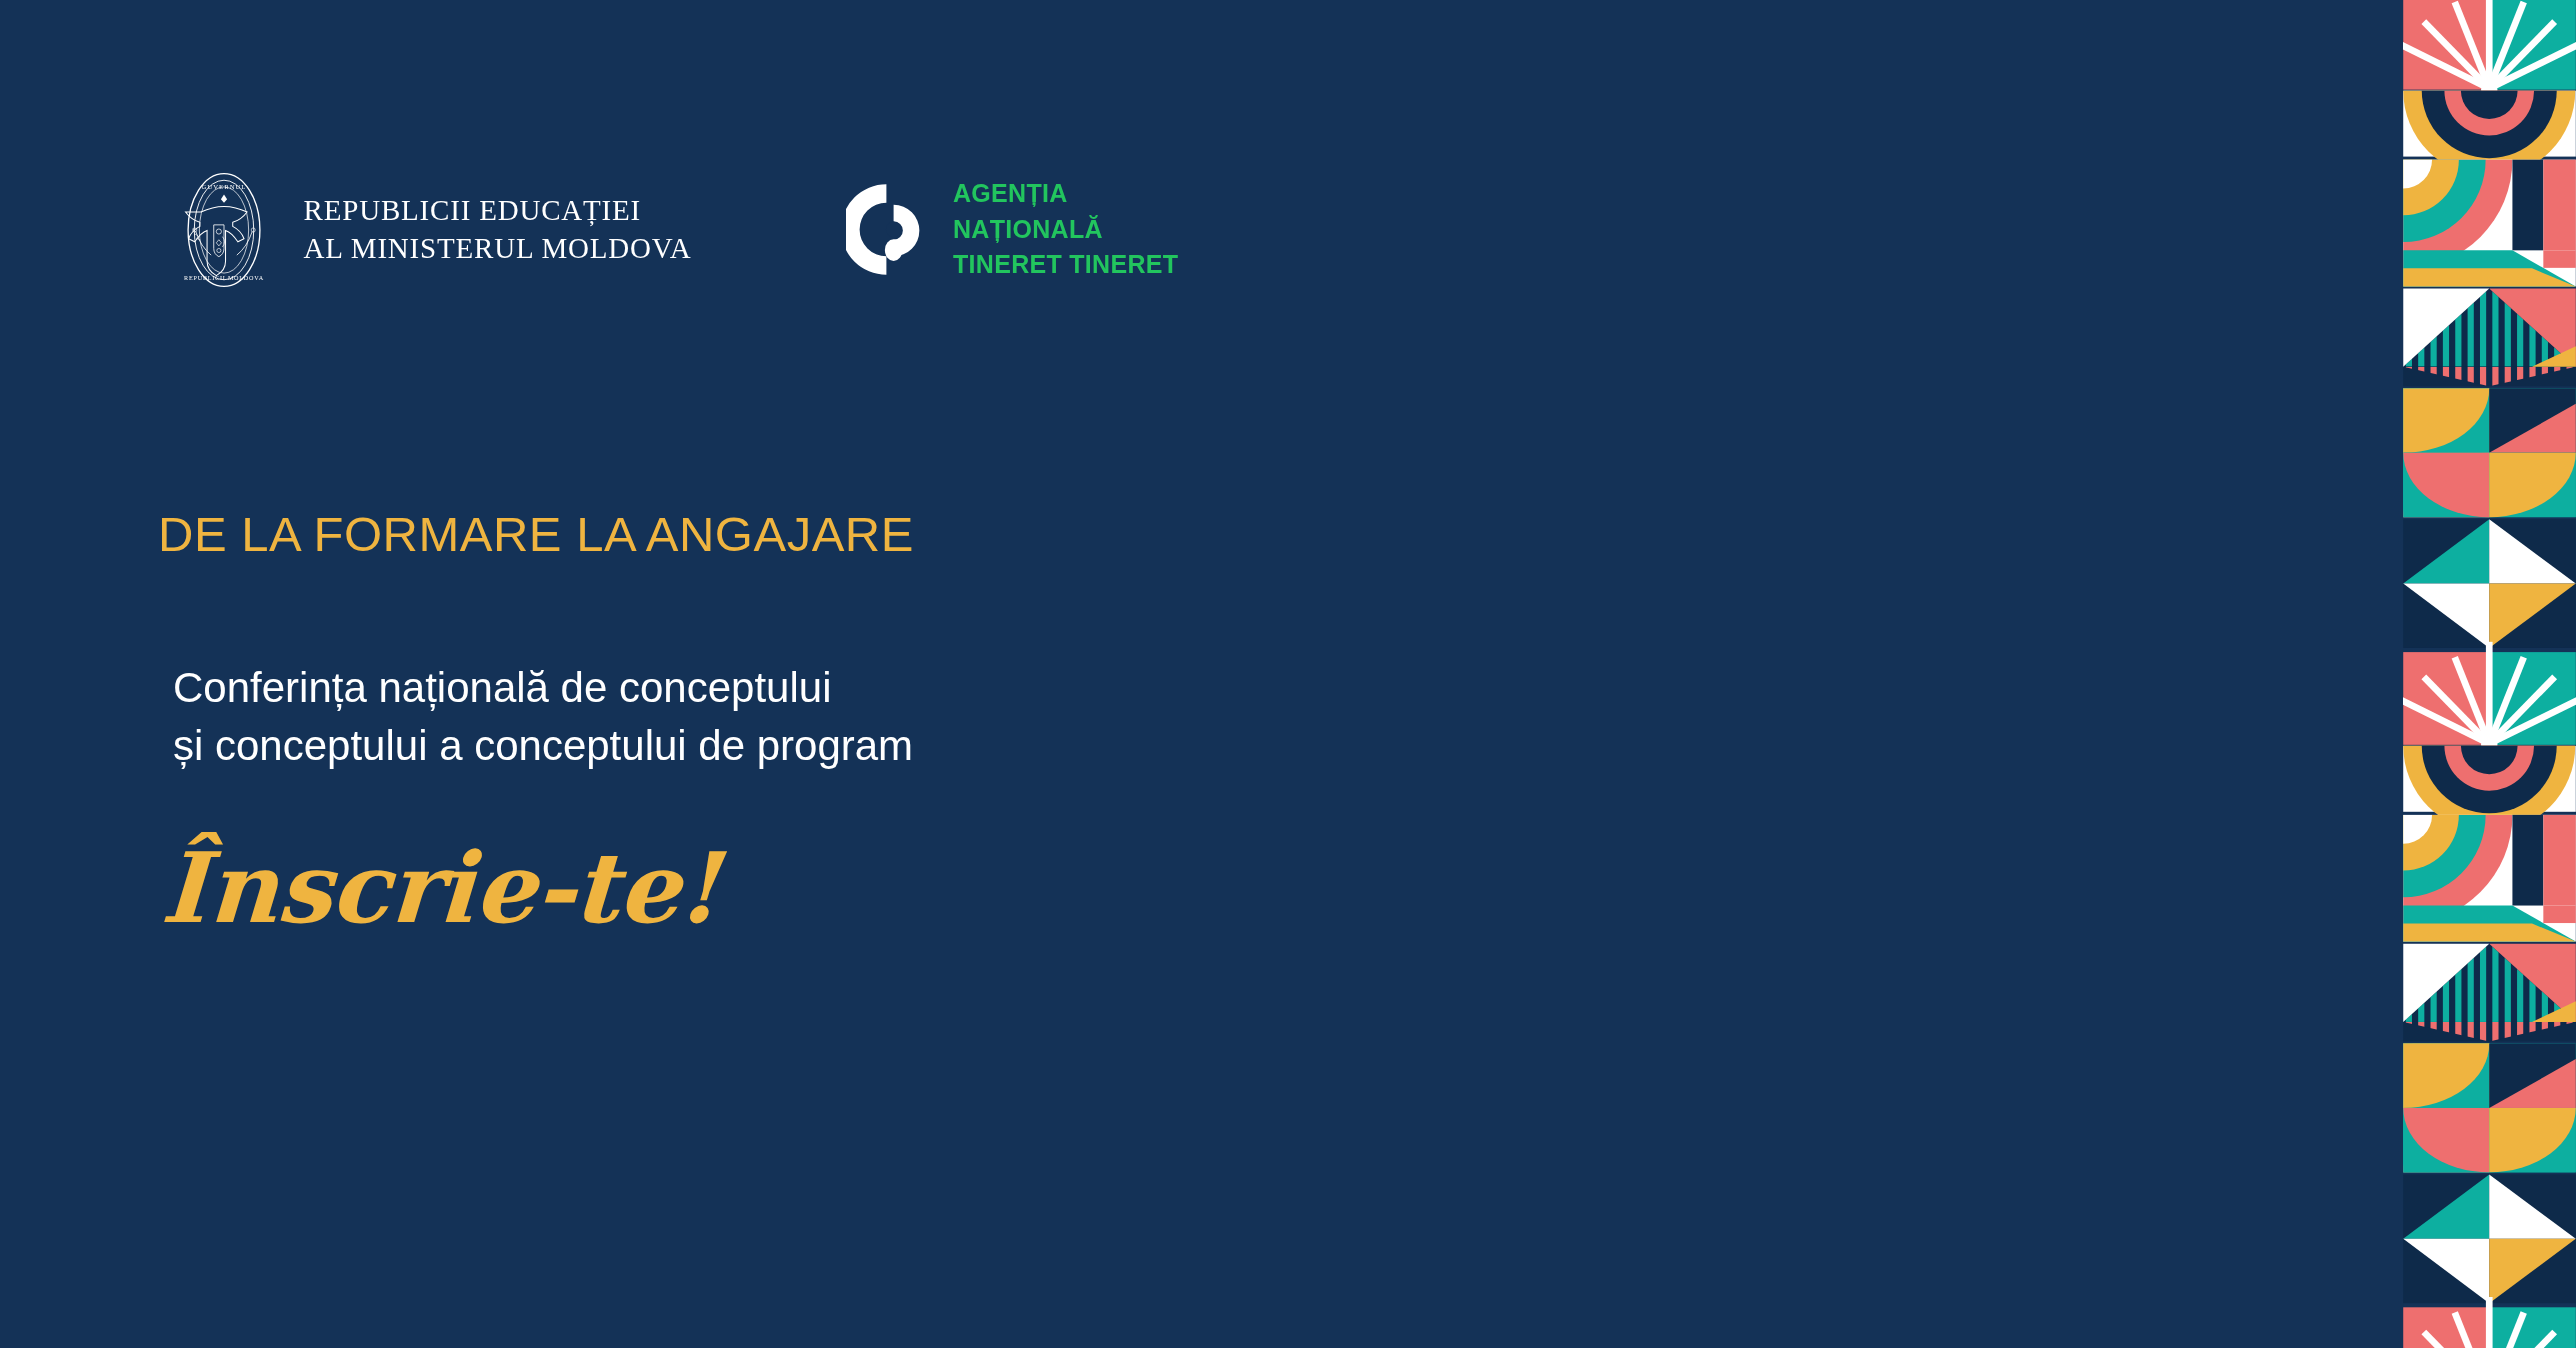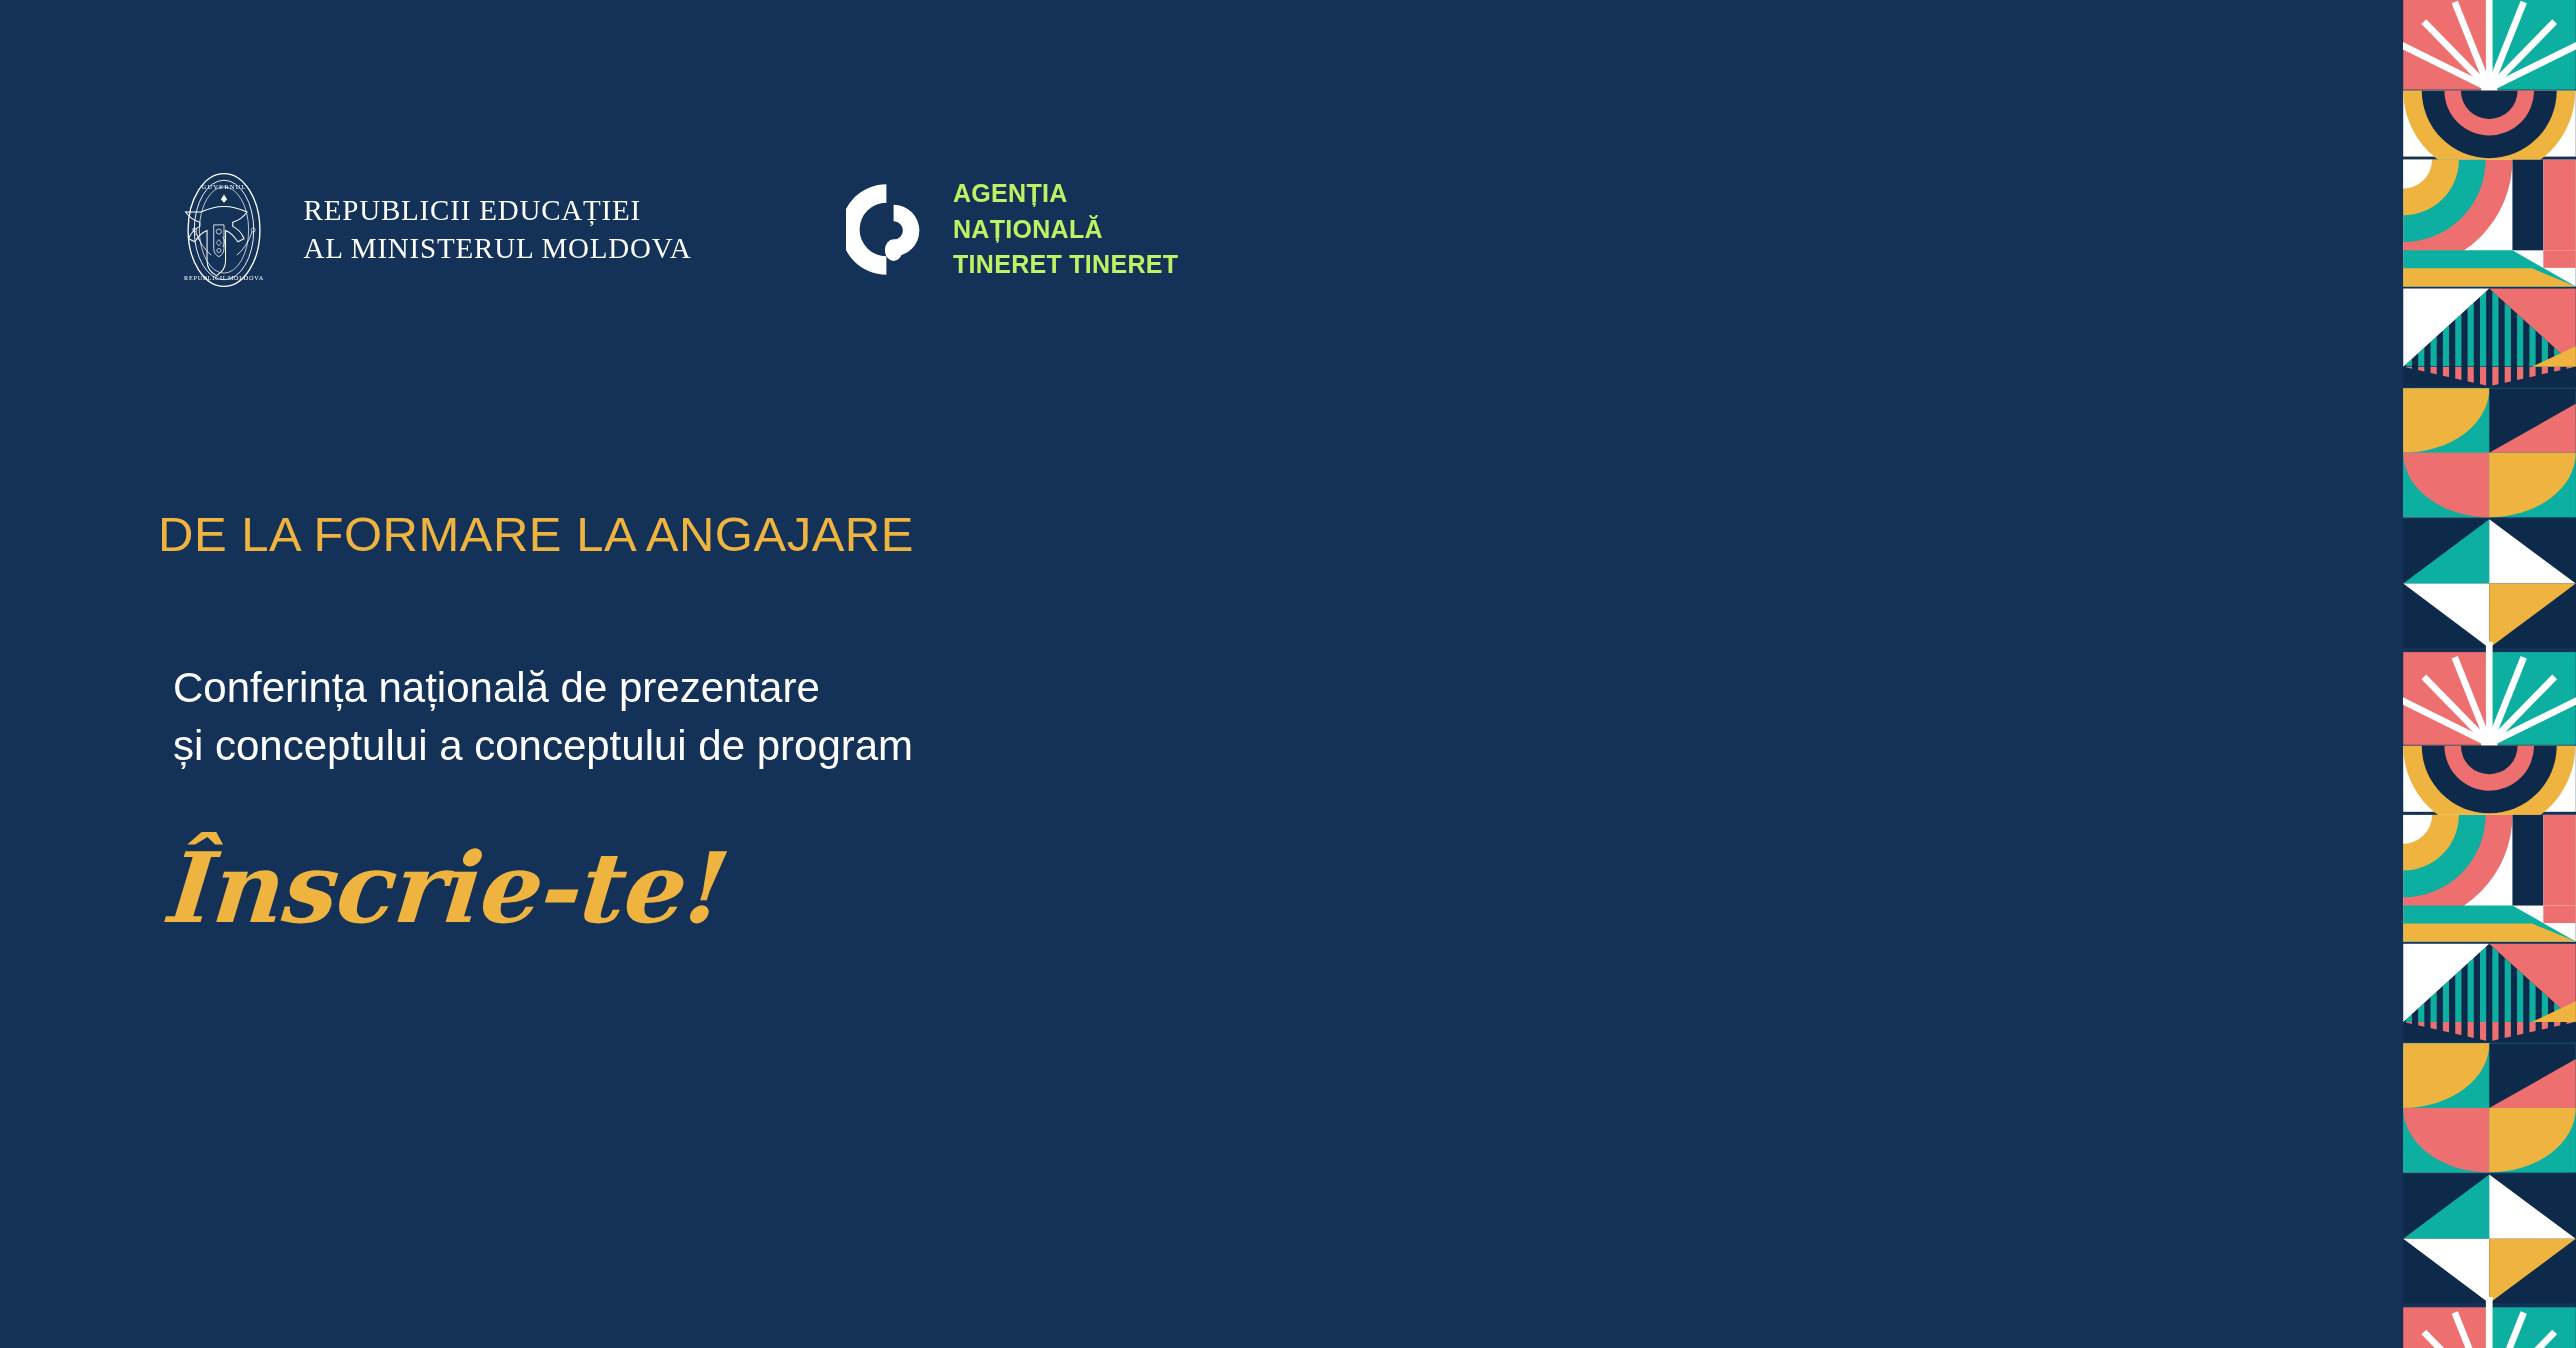--- a/index.html
+++ b/index.html
@@ -22,21 +22,21 @@
   .seal{width:118px;height:118px;position:relative;flex:0 0 auto;}
   .seal svg{display:block;width:118px;height:118px;}
   .ministry-text{margin-left:20.6px;color:#ffffff;font-family:"Liberation Serif", serif;
     font-size:29px;line-height:1.30;letter-spacing:0.8px;white-space:nowrap;}
   .ministry-text div{display:block;}
 
   
   .logo-ant{margin-right:170px;display:flex;align-items:center;}
   .ant-mark{width:88px;height:103px;flex:0 0 auto;}
   .ant-mark svg{display:block;width:88px;height:103px;}
-  .ant-text{margin-left:18.5px;color:#bef264;font-weight:bold;font-size:25px;
+  .ant-text{margin-left:18.5px;color:#22c55e;font-weight:bold;font-size:25px;
     line-height:1.42;letter-spacing:0.3px;white-space:nowrap;
     font-family:"Liberation Sans", sans-serif;}
 
   
   .logo-lid{position:relative;display:block;}
   .lid-wrap{position:relative;display:flex;align-items:flex-end;}
   .lid-bold{color:#ffffff;font-weight:bold;font-size:77px;line-height:0.88;
     letter-spacing:-1.5px;font-family:"Liberation Sans", sans-serif;}
   .lid-light{color:#ffffff;font-weight:normal;font-size:58px;line-height:1;
     letter-spacing:-0.5px;margin-left:1px;position:relative;top:4.1px;
@@ -115,21 +115,21 @@
         <div>TINERET TINERET</div>
       </div>
     </div>
 
 
   </div>
 
   <div class="headline">DE LA FORMARE LA ANGAJARE</div>
 
   <div class="subtitle">
-    <div>Conferința națională de prezentare</div>
+    <div>Conferința națională de conceptului</div>
     <div>și conceptului a conceptului de program</div>
   </div>
 
   <div class="cta">Înscrie-te!</div>
 
   <div class="pattern">
     <svg width="173" height="1348" viewBox="0 0 335 2617" xmlns="http://www.w3.org/2000/svg">
       <defs>
 
         <g id="tileSun">

